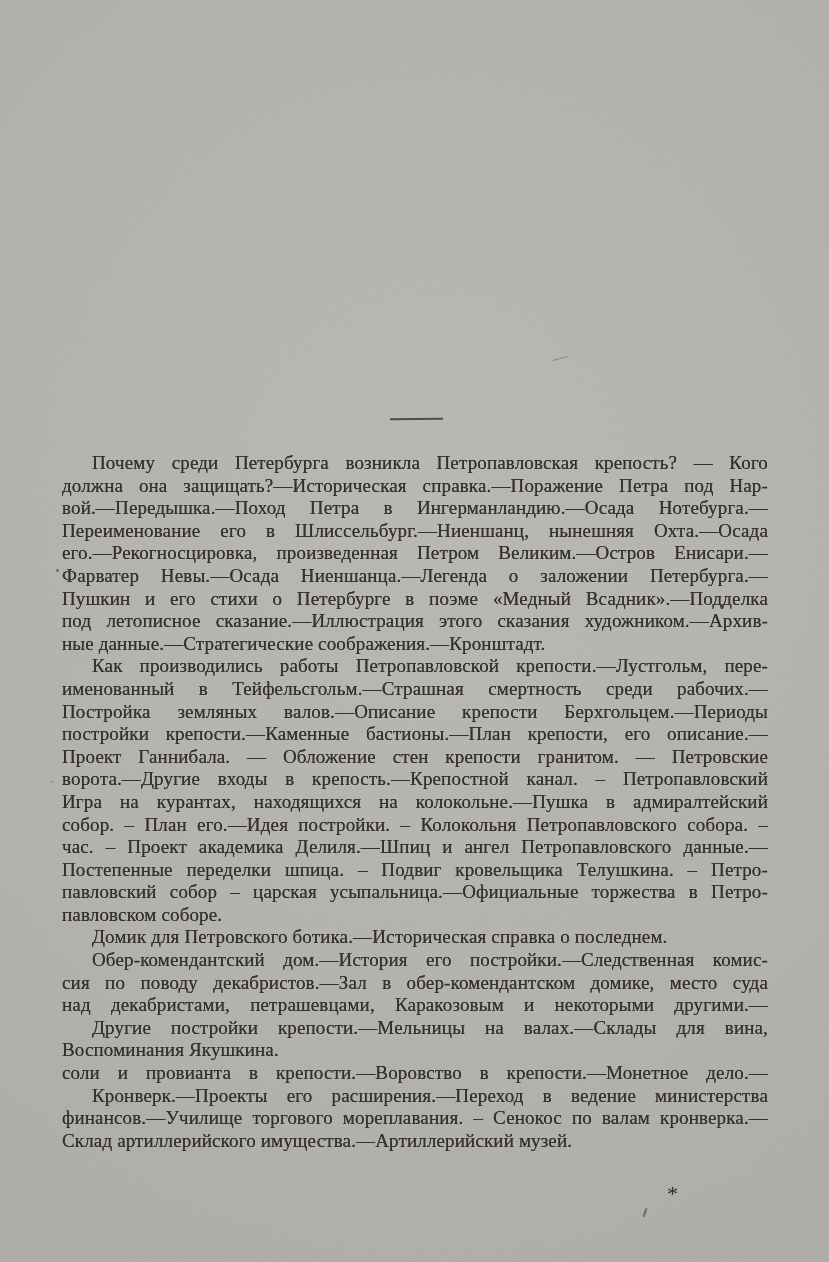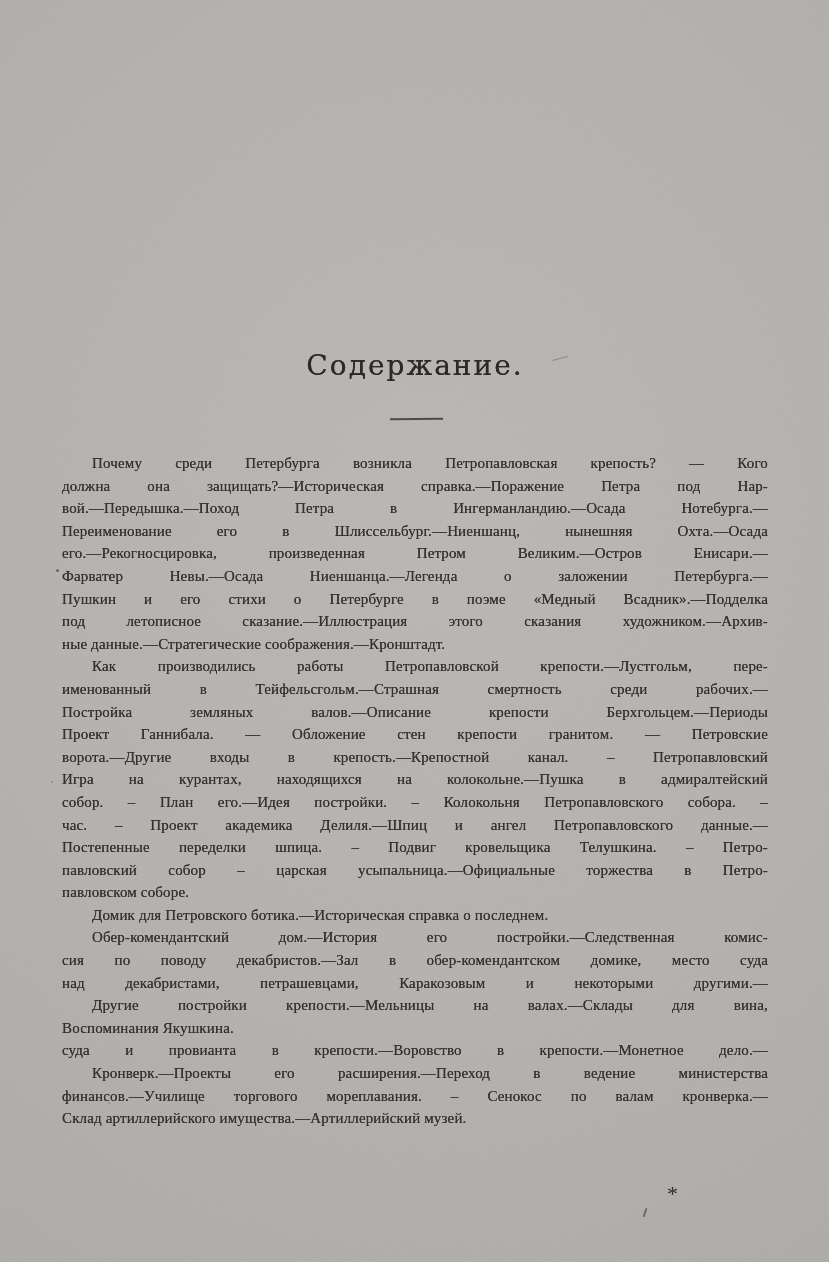--- a/index.html
+++ b/index.html
@@ -47,21 +47,21 @@
     width: 53px;
     height: 0;
     border-top: 2px solid rgba(52,48,44,0.8);
     transform: rotate(-0.6deg);
   }
   .toc {
     position: absolute;
     top: 452px;
     left: 62px;
     width: 706px;
-    font-size: 15px;
+    font-size: 19px;
     line-height: 22.6px;
     letter-spacing: 0.15px;
     text-shadow: 0 0 0.5px rgba(53,50,46,0.9);
   }
   .line {
     text-align: justify;
     text-align-last: justify;
   }
   .line.last { text-align-last: left; }
   .line.first { text-indent: 30px; }
@@ -110,52 +110,52 @@
     </filter>
     <rect width="100%" height="100%" filter="url(#paperNoise)"></rect>
   </svg>
 
   <span class="mark-tick"></span>
   <span class="speck s1"></span>
   <span class="speck s2"></span>
   <span class="speck s3"></span>
   <span class="mark-slash"></span>
 
-  <h1 class="page-title">Содержание.</h1>
 
   <div class="title-divider"></div>
 
   <div class="toc" id="toc">
       <div class="line first">Почему среди Петербурга возникла Петропавловская крепость? — Кого</div>
       <div class="line">должна она защищать?—Историческая справка.—Поражение Петра под Нар-</div>
       <div class="line">вой.—Передышка.—Поход Петра в Ингерманландию.—Осада Нотебурга.—</div>
       <div class="line">Переименование его в Шлиссельбург.—Ниеншанц, нынешняя Охта.—Осада</div>
       <div class="line">его.—Рекогносцировка, произведенная Петром Великим.—Остров Енисари.—</div>
       <div class="line">Фарватер Невы.—Осада Ниеншанца.—Легенда о заложении Петербурга.—</div>
       <div class="line">Пушкин и его стихи о Петербурге в поэме «Медный Всадник».—Подделка</div>
       <div class="line">под летописное сказание.—Иллюстрация этого сказания художником.—Архив-</div>
       <div class="line last">ные данные.—Стратегические соображения.—Кронштадт.</div>
       <div class="line first">Как производились работы Петропавловской крепости.—Лустгольм, пере-</div>
       <div class="line">именованный в Тейфельсгольм.—Страшная смертность среди рабочих.—</div>
       <div class="line">Постройка земляных валов.—Описание крепости Берхгольцем.—Периоды</div>
+      <div class="line">постройки крепости.—Каменные бастионы.—План крепости, его описание.—</div>
       <div class="line">Проект Ганнибала. — Обложение стен крепости гранитом. — Петровские</div>
       <div class="line">ворота.—Другие входы в крепость.—Крепостной канал. – Петропавловский</div>
       <div class="line">Игра на курантах, находящихся на колокольне.—Пушка в адмиралтейский</div>
       <div class="line">собор. – План его.—Идея постройки. – Колокольня Петропавловского собора. –</div>
       <div class="line">час. – Проект академика Делиля.—Шпиц и ангел Петропавловского данные.—</div>
       <div class="line">Постепенные переделки шпица. – Подвиг кровельщика Телушкина. – Петро-</div>
       <div class="line">павловский собор – царская усыпальница.—Официальные торжества в Петро-</div>
       <div class="line last">павловском соборе.</div>
       <div class="line first last">Домик для Петровского ботика.—Историческая справка о последнем.</div>
       <div class="line first">Обер-комендантский дом.—История его постройки.—Следственная комис-</div>
       <div class="line">сия по поводу декабристов.—Зал в обер-комендантском домике, место суда</div>
       <div class="line">над декабристами, петрашевцами, Каракозовым и некоторыми другими.—</div>
       <div class="line first">Другие постройки крепости.—Мельницы на валах.—Склады для вина,</div>
       <div class="line last">Воспоминания Якушкина.</div>
-      <div class="line">суда и провианта в крепости.—Воровство в крепости.—Монетное дело.—</div>
+      <div class="line">соли и провианта в крепости.—Воровство в крепости.—Монетное дело.—</div>
       <div class="line first">Кронверк.—Проекты его расширения.—Переход в ведение министерства</div>
       <div class="line">финансов.—Училище торгового мореплавания. – Сенокос по валам кронверка.—</div>
       <div class="line last">Склад артиллерийского имущества.—Артиллерийский музей.</div>
     </div>
 
   <div class="footer-mark">*</div>
 
 </div>
 
 </body></html>

